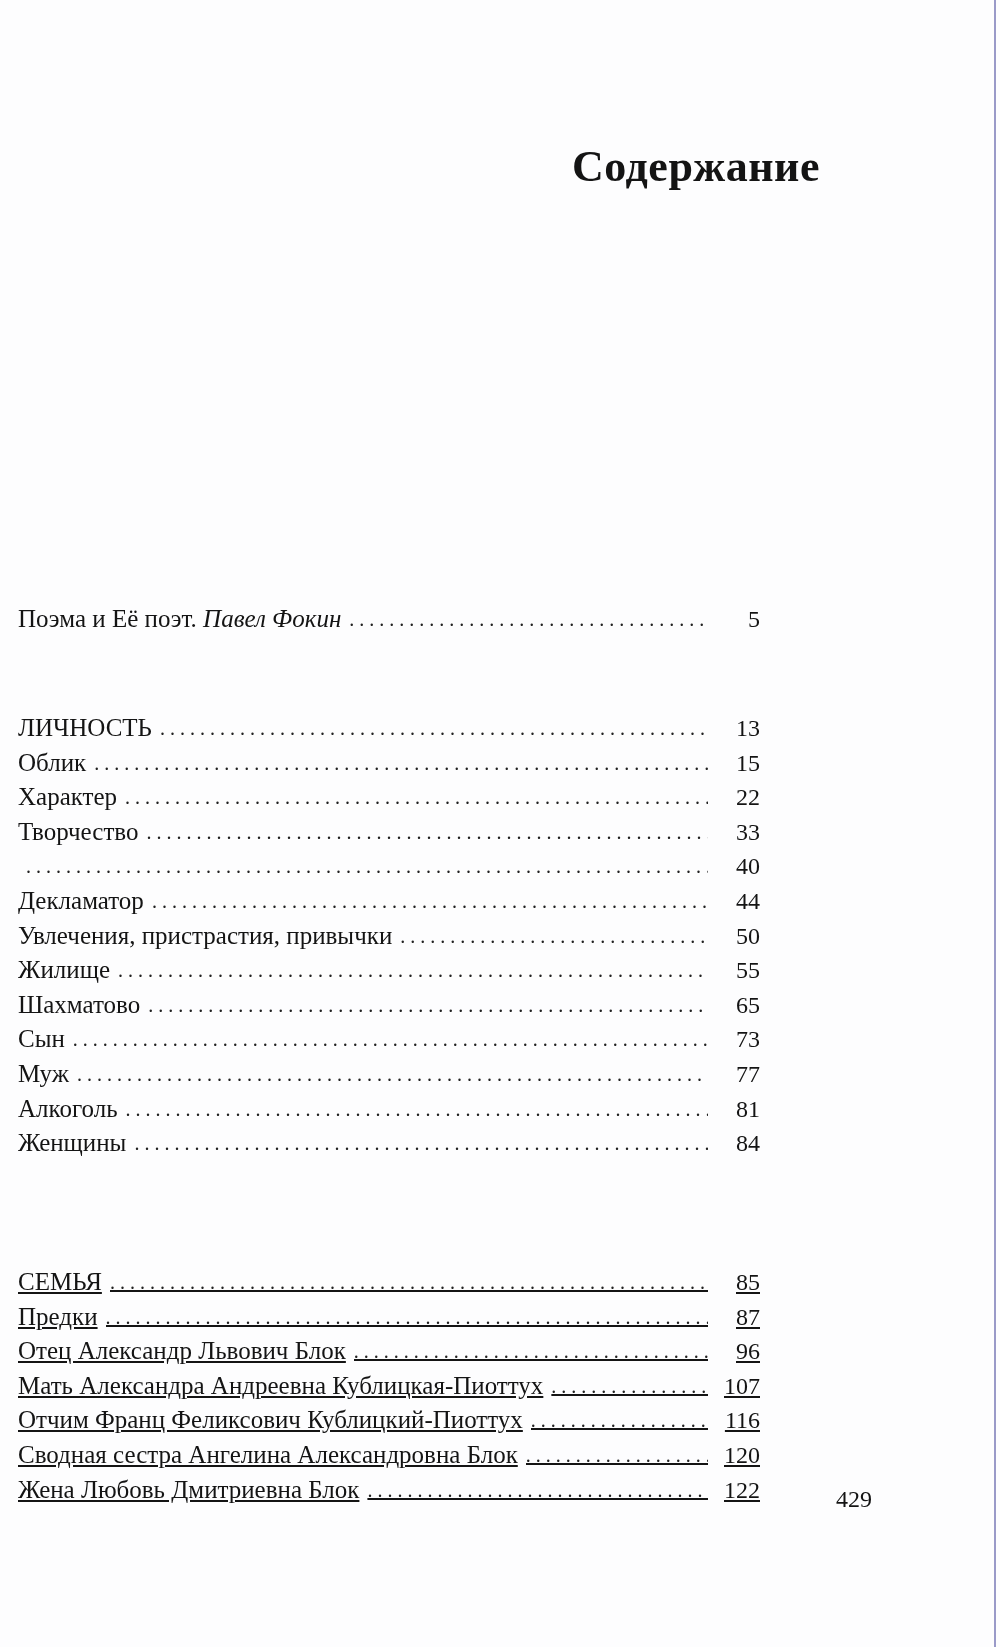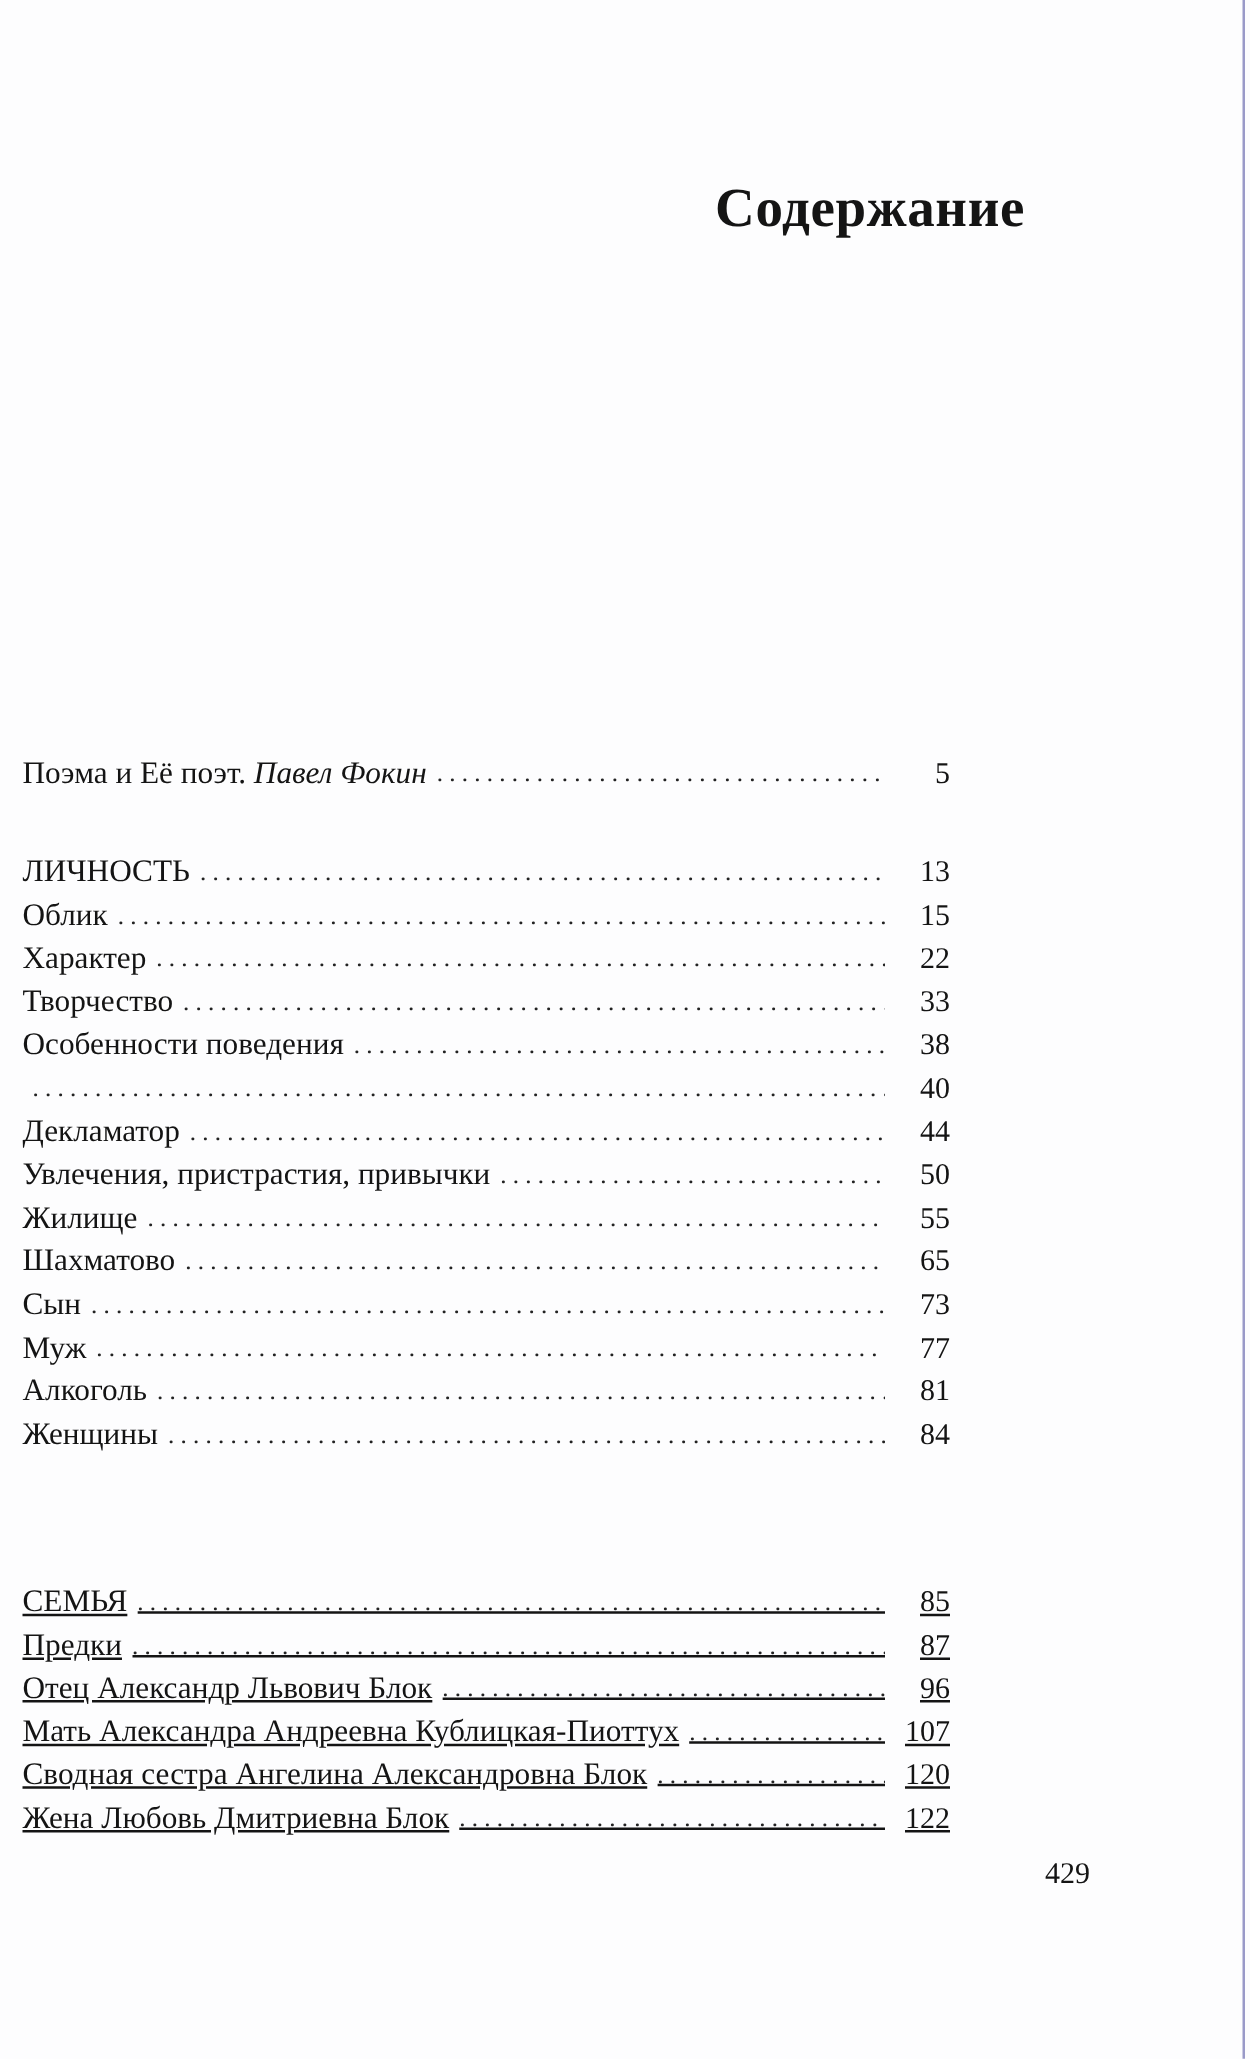--- a/index.html
+++ b/index.html
@@ -38,45 +38,40 @@
 <h1 class="title">Содержание</h1>
 
 <div class="toc" style="top:602px;">
   <div class="row">
     <span class="label"><span>Поэма и Её поэт.</span> <i>Павел Фокин</i></span>
     <span class="dots"></span>
     <span class="page">5</span>
   </div>
 </div>
 
-<div class="toc" style="top:681px;">
+<div class="toc" style="top:711px;">
   <div class="row">
     <span class="label">ЛИЧНОСТЬ</span>
     <span class="dots"></span>
     <span class="page">13</span>
   </div>
   <div class="row">
       <span class="label">Облик</span>
       <span class="dots"></span>
       <span class="page">15</span>
     </div>
   <div class="row">
       <span class="label">Характер</span>
       <span class="dots"></span>
       <span class="page">22</span>
     </div>
   <div class="row">
       <span class="label">Творчество</span>
       <span class="dots"></span>
       <span class="page">33</span>
-    </div>
-  <div class="row">
-      <span class="label">Особенности поведения</span>
-      <span class="dots"></span>
-      <span class="page">38</span>
     </div>
   <div class="row">
       <span class="dots"></span>
       <span class="page">40</span>
     </div>
   <div class="row">
       <span class="label">Декламатор</span>
       <span class="dots"></span>
       <span class="page">44</span>
     </div>
@@ -132,20 +127,25 @@
       <span class="label">Отец Александр Львович Блок</span>
       <span class="dots"></span>
       <span class="page">96</span>
     </div>
   <div class="row">
       <span class="label">Мать Александра Андреевна Кублицкая-Пиоттух</span>
       <span class="dots"></span>
       <span class="page">107</span>
     </div>
   <div class="row">
+      <span class="label">Отчим Франц Феликсович Кублицкий-Пиоттух</span>
+      <span class="dots"></span>
+      <span class="page">116</span>
+    </div>
+  <div class="row">
       <span class="label">Сводная сестра Ангелина Александровна Блок</span>
       <span class="dots"></span>
       <span class="page">120</span>
     </div>
   <div class="row">
       <span class="label">Жена Любовь Дмитриевна Блок</span>
       <span class="dots"></span>
       <span class="page">122</span>
     </div>
 </div>

